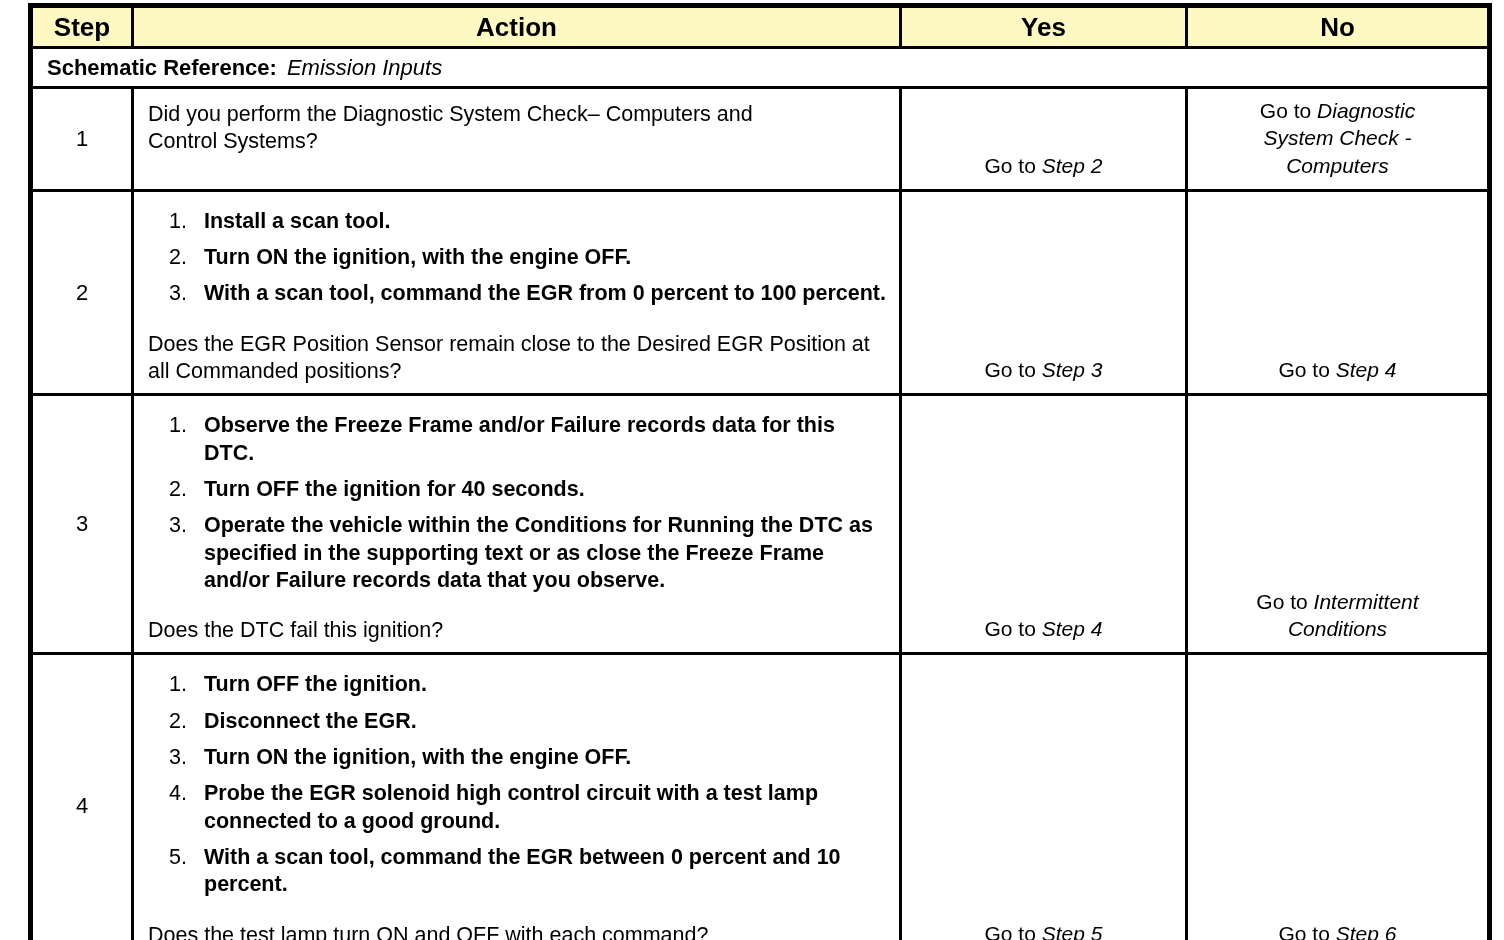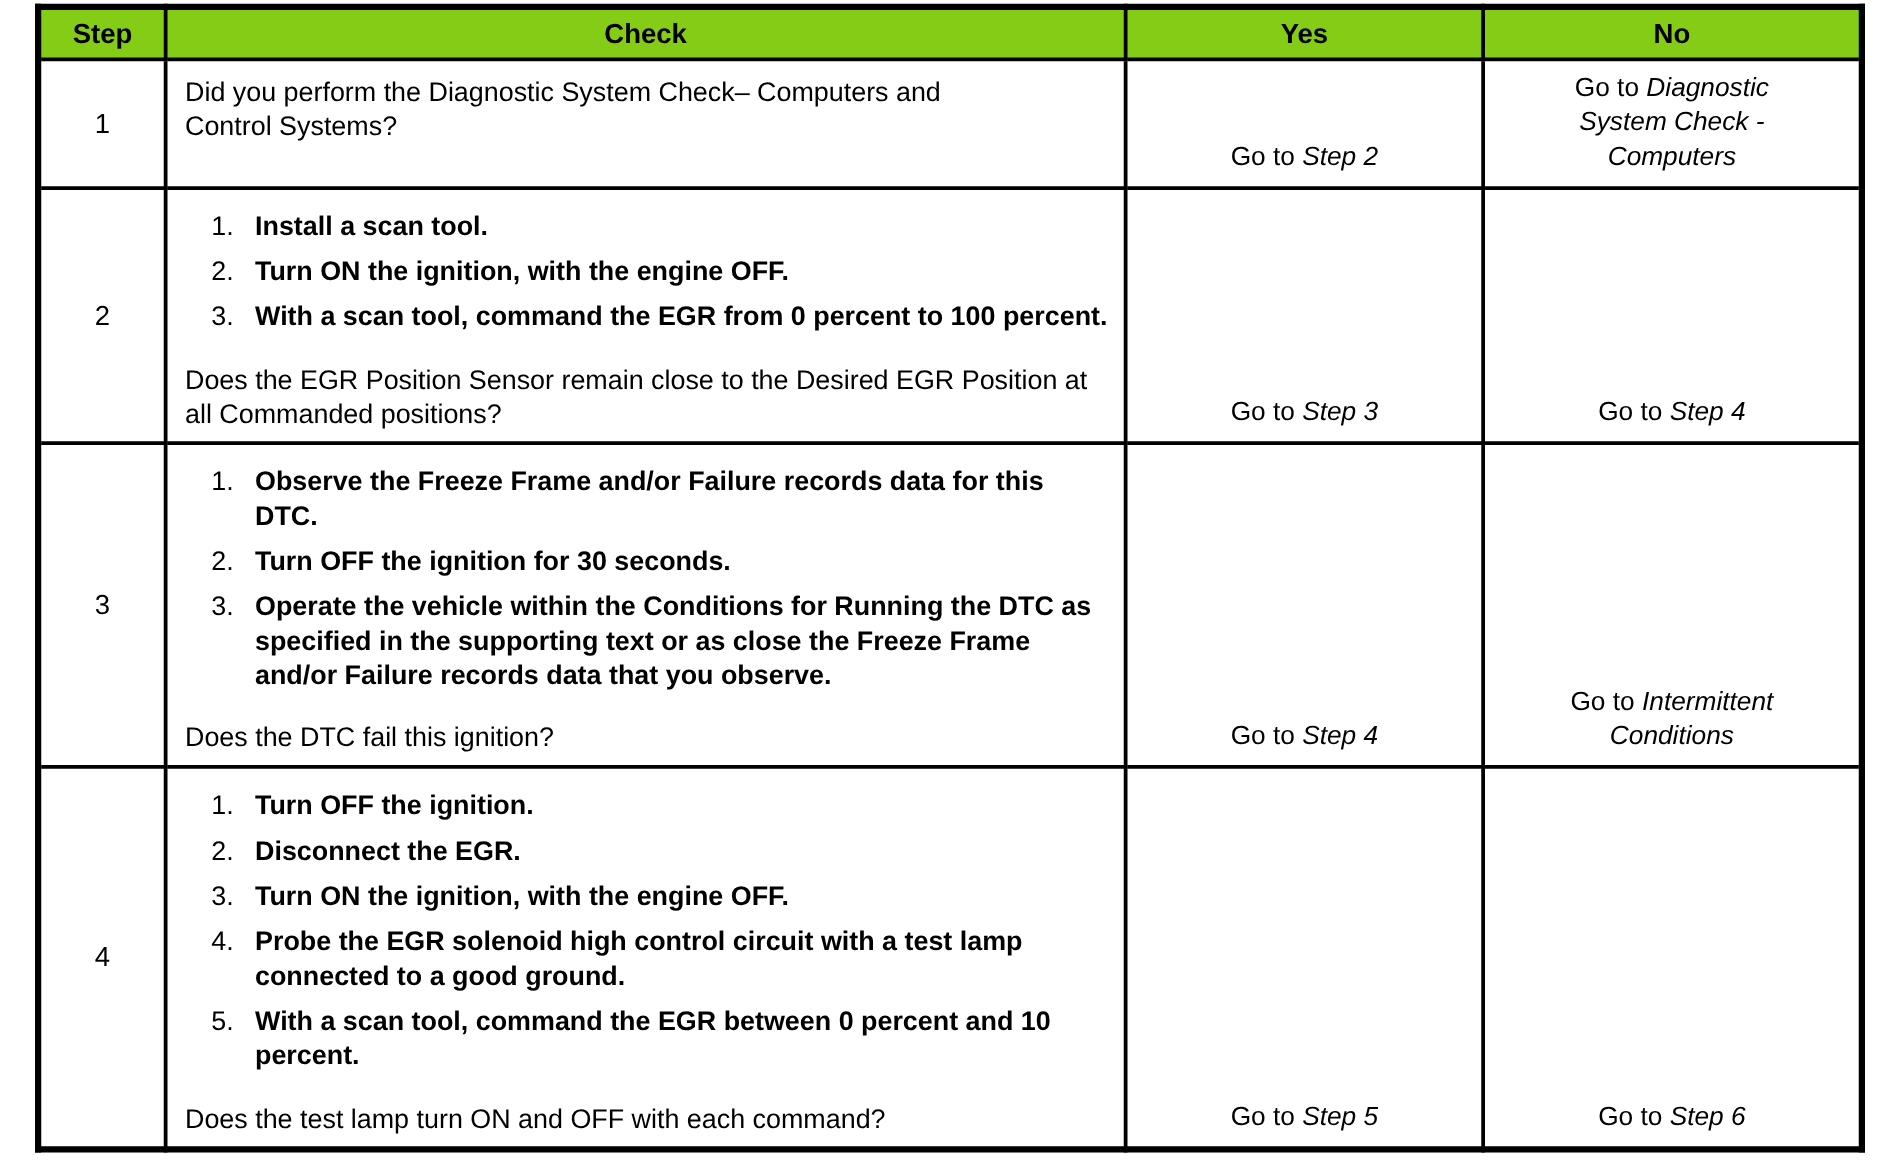--- a/index.html
+++ b/index.html
@@ -20,25 +20,25 @@
   }
   table.dtc {
     border-collapse: collapse;
     table-layout: fixed;
     margin-left: 28px;
     width: 1459px;
     border: 5px solid #000;
   }
   .dtc th, .dtc td { border: 3px solid #000; }
   .dtc th {
-    font-size: 22px;
+    font-size: 26px;
     font-weight: bold;
     text-align: center;
     height: 42px;
-    background: #84cc16;
+    background: #fef9c3;
   }
   tr.schematic td {
     height: 40px;
     font-size: 22px;
     padding: 4px 10px 4px 14px;
     vertical-align: middle;
   }
   .schem-label { font-weight: bold; }
   .schem-value { font-style: italic; margin-left: 10px; }
   td.step-cell {
@@ -82,26 +82,31 @@
   <table class="dtc">
     <colgroup>
       <col style="width:102px">
       <col style="width:768px">
       <col style="width:286px">
       <col style="width:303px">
     </colgroup>
     <thead>
       <tr>
         <th>Step</th>
-        <th>Check</th>
+        <th>Action</th>
         <th>Yes</th>
         <th>No</th>
       </tr>
     </thead>
     <tbody>
+      <tr class="schematic">
+        <td colspan="4">
+          <span class="schem-label">Schematic Reference:</span><span class="schem-value">Emission Inputs</span>
+        </td>
+      </tr>
 
       <tr class="r1">
         <td class="step-cell">1</td>
         <td class="action-cell">
           <div class="lead">Did you perform the Diagnostic System Check– Computers and Control Systems?</div>
         </td>
         <td class="result-cell">
           <span>Go to</span><span class="goto-target">Step 2</span>
         </td>
         <td class="result-cell top-align">
@@ -138,21 +143,21 @@
 
       <tr class="r3">
         <td class="step-cell">3</td>
         <td class="action-cell">
           <div class="li-row">
             <span class="li-num">1.</span>
               <span class="li-text">Observe the Freeze Frame and/or Failure records data for this DTC.</span>
           </div>
           <div class="li-row">
             <span class="li-num">2.</span>
-              <span class="li-text">Turn OFF the ignition for 30 seconds.</span>
+              <span class="li-text">Turn OFF the ignition for 40 seconds.</span>
           </div>
           <div class="li-row">
             <span class="li-num">3.</span>
               <span class="li-text">Operate the vehicle within the Conditions for Running the DTC as specified in the supporting text or as close the Freeze Frame and/or Failure records data that you observe.</span>
           </div>
           <div class="question">Does the DTC fail this ignition?</div>
         </td>
         <td class="result-cell">
           <span>Go to</span><span class="goto-target">Step 4</span>
         </td>

